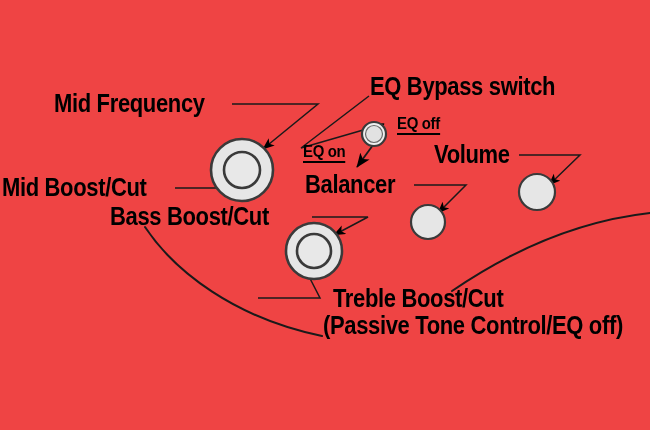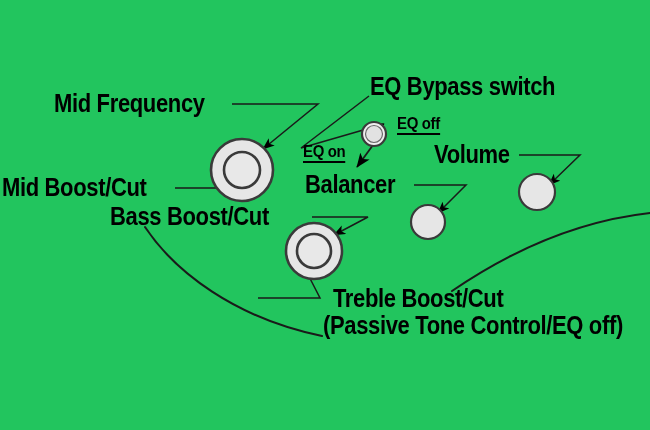--- a/index.html
+++ b/index.html
@@ -5,21 +5,21 @@
 <style>
   html, body {
     margin: 0;
     padding: 0;
     background: #ffffff;
   }
   #stage {
     position: relative;
     width: 650px;
     height: 430px;
-    background: #22c55e;
+    background: #ef4444;
     overflow: hidden;
     font-family: "Liberation Sans", "DejaVu Sans", sans-serif;
     text-align: right;
   }
   #diagram-svg {
     position: absolute;
     left: 0;
     top: 0;
     width: 650px;
     height: 430px;

